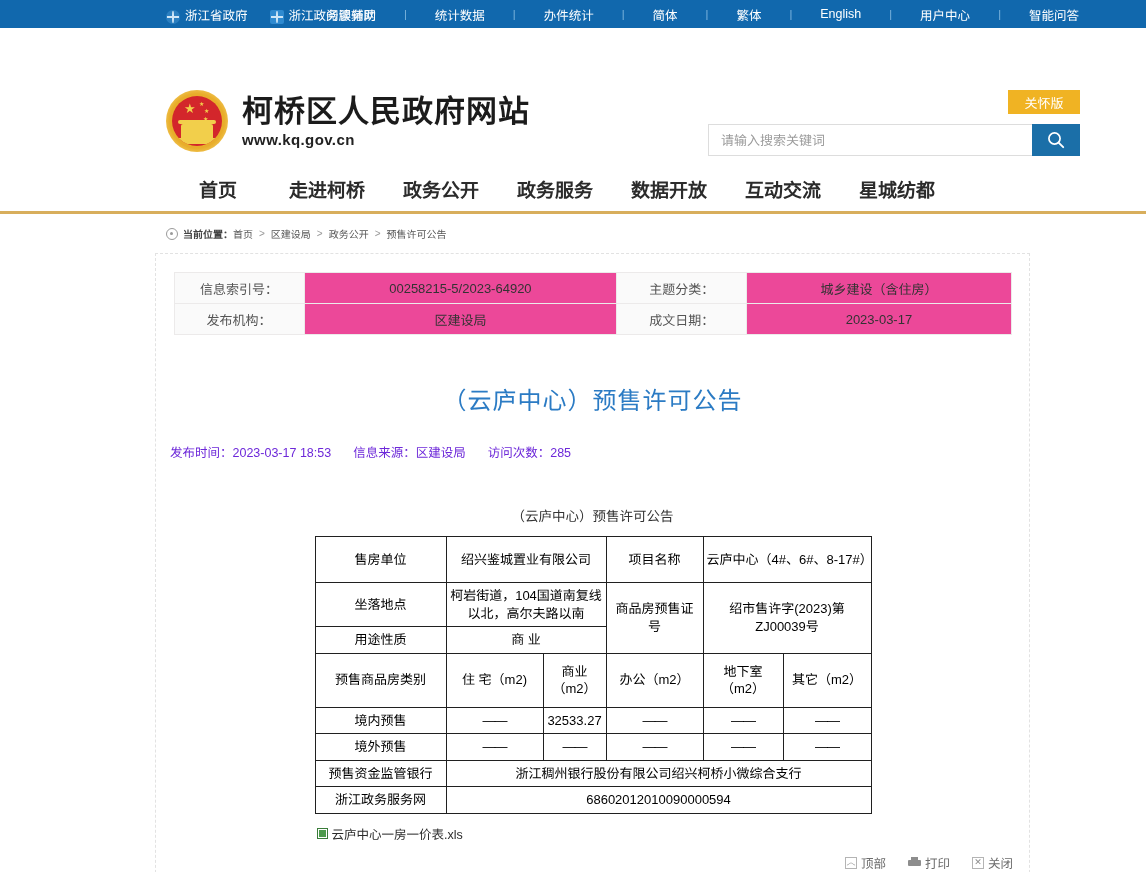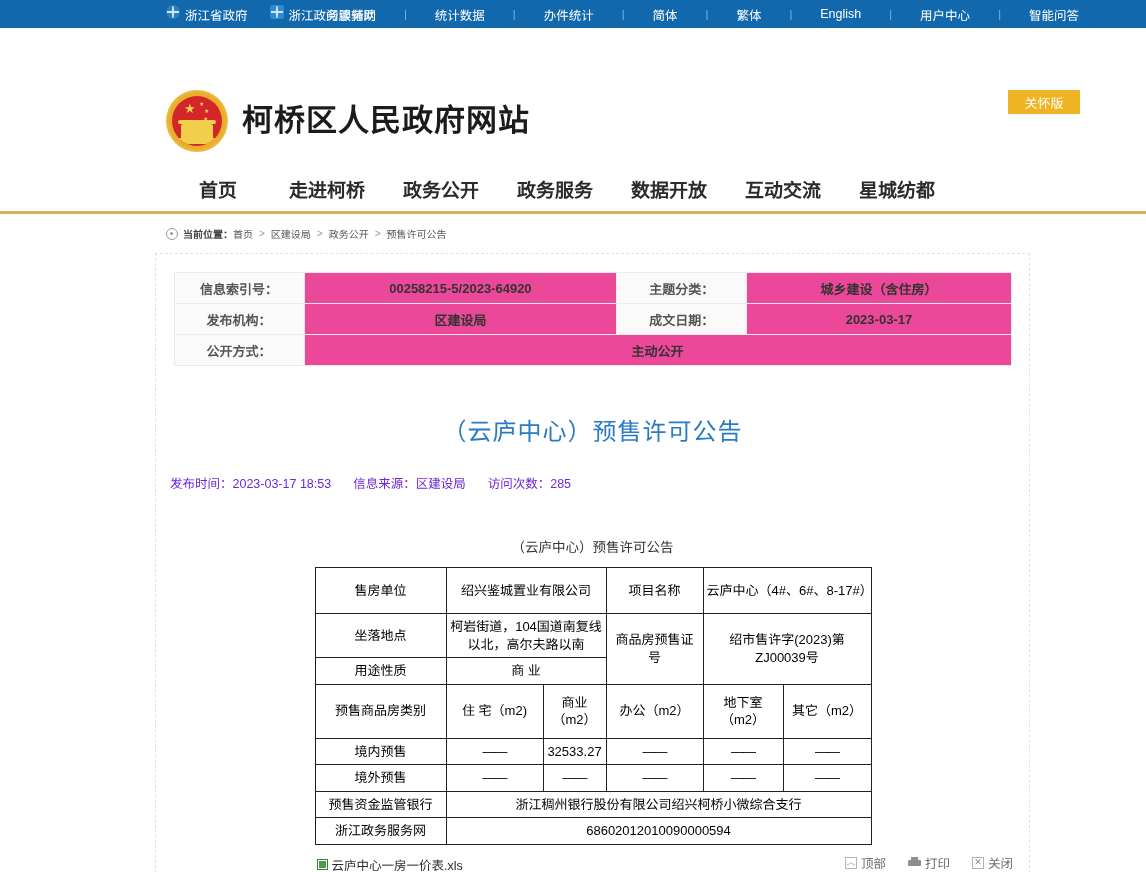--- a/index.html
+++ b/index.html
@@ -22,21 +22,21 @@
     position: relative;
   }
   .topbar-left {
     display: flex;
     align-items: center;
     margin-left: 166px;
     gap: 22px;
   }
   .tb-link {
     display: flex;
-    align-items: flex-start;
+    align-items: flex-end;
     gap: 5px;
     color: #ffffff;
     text-decoration: none;
     white-space: nowrap;
     font-size: 12.5px;
   }
   .globe {
     width: 14px; height: 14px;
     border-radius: 50%;
     background: #2b7fc0;
@@ -265,21 +265,20 @@
     margin: 0 auto;
     border-collapse: collapse;
     font-size: 13px;
     color: #444444;
   }
   table.info td {
     border: 1px solid #eceaea;
     height: 31px;
     padding: 4px 10px;
     vertical-align: middle;
-    font-weight: bold;
   }
   td.ilabel {
     background: #fafafa;
     text-align: center;
     width: 130px;
     color: #555555;
     white-space: nowrap;
   }
   td.ival {
     background: #ec4899;
@@ -443,25 +442,35 @@
         <span class="star star2">★</span>
         <span class="star star3">★</span>
         <span class="star star4">★</span>
         <span class="star star5">★</span>
         <div class="gate"></div>
         <div class="base"></div>
       </div>
     </div>
     <div class="brand-text">
       <div class="brand-title">柯桥区人民政府网站</div>
+      <div class="brand-url">www.kq.gov.cn</div>
     </div>
   </div>
 
   <button class="care-btn">关怀版</button>
 
+  <div class="search-wrap">
+    <input class="search-input" type="text" placeholder="请输入搜索关键词" style="">
+    <button class="search-btn">
+      <svg width="20" height="20" viewBox="0 0 20 20">
+        <circle cx="8.5" cy="8.5" r="5.6" fill="none" stroke="#ffffff" stroke-width="1.7"></circle>
+        <line x1="12.6" y1="12.6" x2="17.2" y2="17.2" stroke="#ffffff" stroke-width="1.9" stroke-linecap="round"></line>
+      </svg>
+    </button>
+  </div>
 </div>
 
 <div class="nav">
   <a href="#">首页</a>
   <a href="#">走进柯桥</a>
   <a href="#">政务公开</a>
   <a href="#">政务服务</a>
   <a href="#">数据开放</a>
   <a href="#">互动交流</a>
   <a href="#">星城纺都</a>
@@ -488,24 +497,20 @@
       <td class="ival">00258215-5/2023-64920</td>
       <td class="ilabel">主题分类：</td>
       <td class="ival">城乡建设（含住房）</td>
     </tr>
     <tr>
       <td class="ilabel">发布机构：</td>
       <td class="ival">区建设局</td>
       <td class="ilabel">成文日期：</td>
       <td class="ival">2023-03-17</td>
     </tr>
-    <tr>
-      <td class="ilabel">公开方式：</td>
-      <td class="ival" colspan="3">主动公开</td>
-    </tr>
   </tbody>
     </table>
 
   <h1 class="doc-title">（云庐中心）预售许可公告</h1>
 
   <div class="doc-meta">
     <span>发布时间：2023-03-17 18:53</span>
     <span>信息来源：区建设局</span>
     <span>访问次数：285</span>
   </div>

